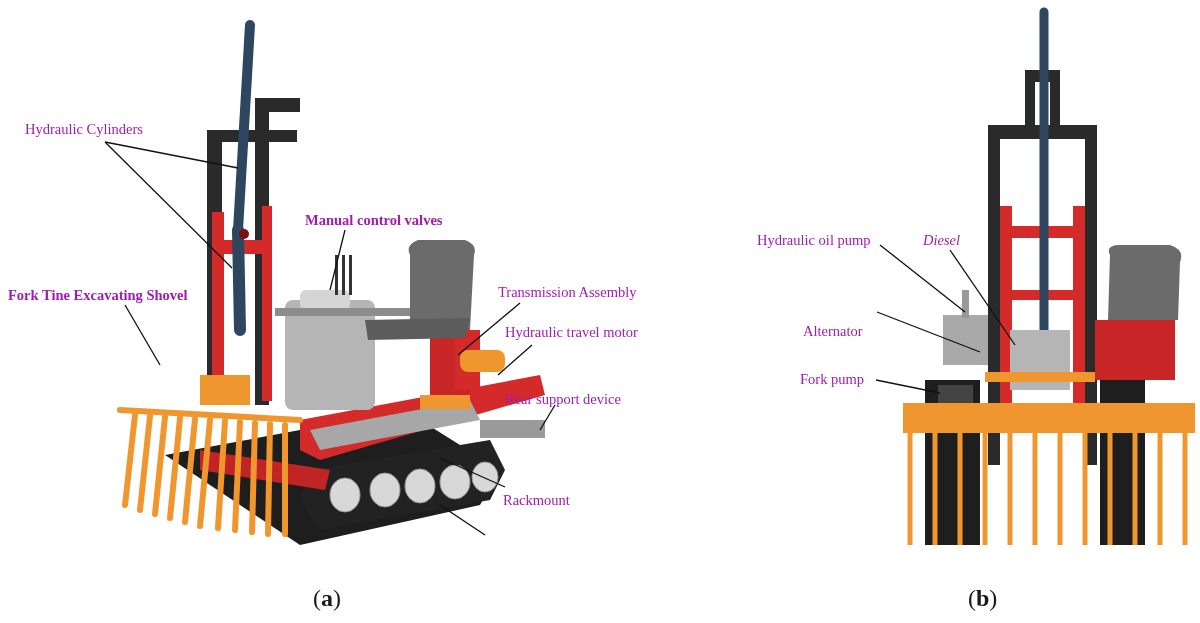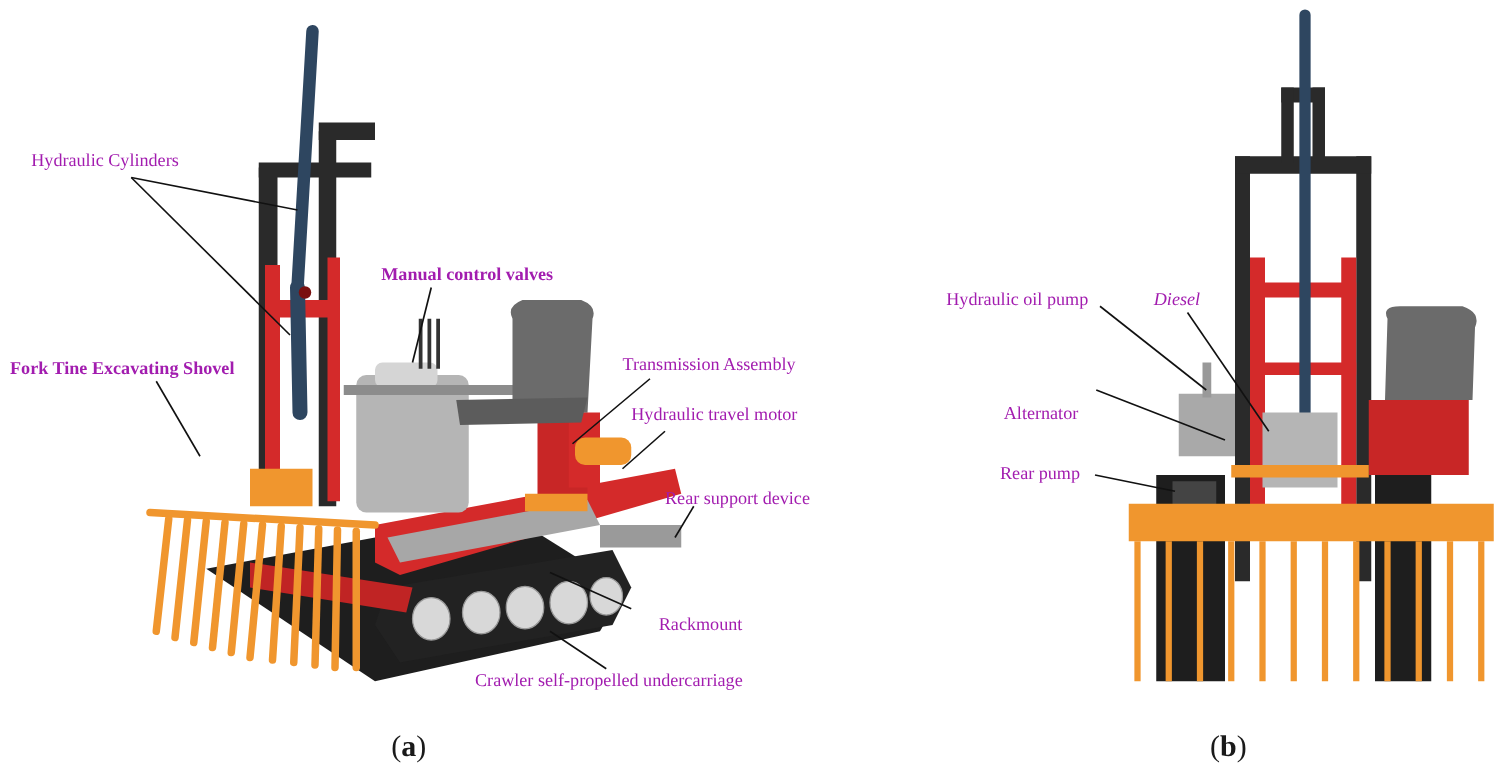--- a/index.html
+++ b/index.html
@@ -107,23 +107,22 @@
       <line x1="505" y1="487" x2="440" y2="458"></line>
       <line x1="485" y1="535" x2="440" y2="505"></line>
     </g>
   </svg>
 
   <span class="lbl" style="left:25px;top:122px;">Hydraulic Cylinders</span>
   <span class="lbl" style="left:305px;top:213px;font-weight:bold;">Manual control valves</span>
   <span class="lbl" style="left:8px;top:288px;font-weight:bold;">Fork Tine Excavating Shovel</span>
   <span class="lbl" style="left:498px;top:285px;">Transmission Assembly</span>
   <span class="lbl" style="left:505px;top:325px;">Hydraulic travel motor</span>
-  <span class="lbl" style="left:532px;top:392px;text-align:right;">Rear support device</span>
-  <span class="lbl" style="left:527px;top:493px;">Rackmount</span>
-  <span class="lbl" style="left:380px;top:538px;">Crawler self-propelled undercarriage</span>
+  <span class="lbl" style="left:505px;top:392px;text-align:right;">Rear support device</span>
+  <span class="lbl" style="left:503px;top:493px;">Rackmount</span>
 
   <div class="caption" style="left:313px;top:586px;">(<b>a</b>)</div>
 </div>
 
 <div id="panel-b" class="panel">
   <svg class="art" width="500" height="623" viewBox="0 0 500 623">
 
     <rect x="225" y="380" width="55" height="165" fill="#1e1e1e"></rect>
     <rect x="400" y="380" width="45" height="165" fill="#1e1e1e"></rect>
 
@@ -179,16 +178,16 @@
       <line x1="180" y1="245" x2="265" y2="312"></line>
       <line x1="250" y1="250" x2="315" y2="345"></line>
       <line x1="177" y1="312" x2="280" y2="352"></line>
       <line x1="176" y1="380" x2="240" y2="393"></line>
     </g>
   </svg>
 
   <span class="lbl" style="left:57px;top:233px;">Hydraulic oil pump</span>
   <span class="lbl" style="left:223px;top:233px;font-style:italic;">Diesel</span>
   <span class="lbl" style="left:103px;top:303px;margin-top:21px;">Alternator</span>
-  <span class="lbl" style="left:100px;top:372px;">Rear pump</span>
+  <span class="lbl" style="left:100px;top:372px;">Fork pump</span>
 
   <div class="caption" style="left:268px;top:586px;">(<b>b</b>)</div>
 </div>
 
 </body></html>

